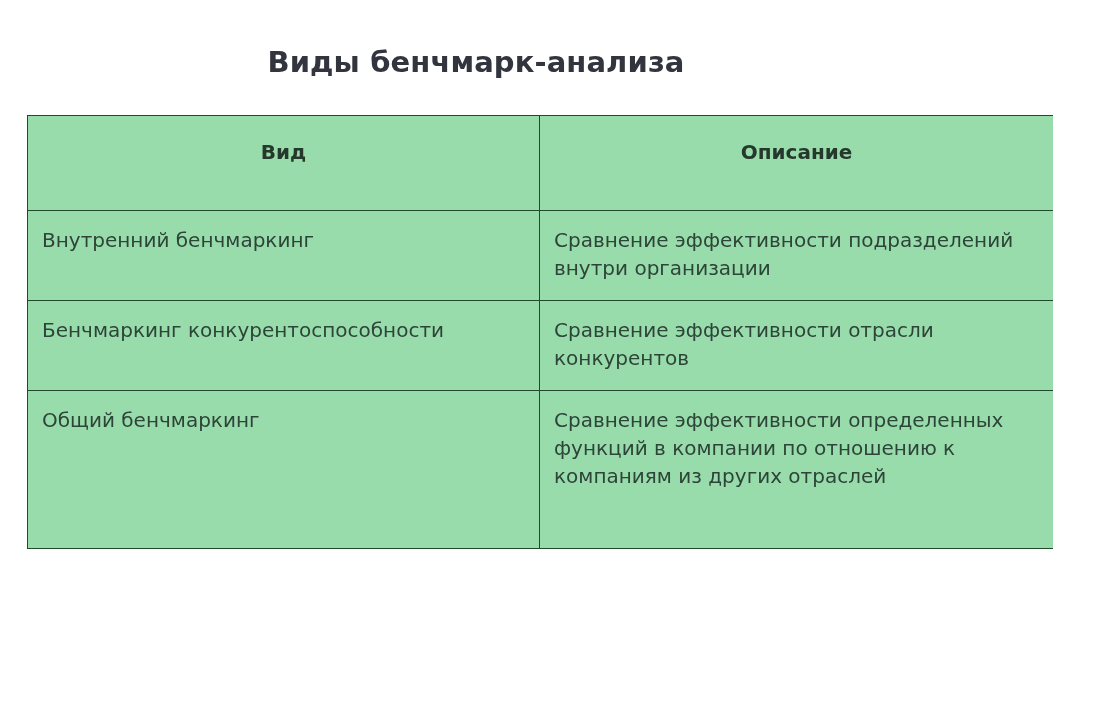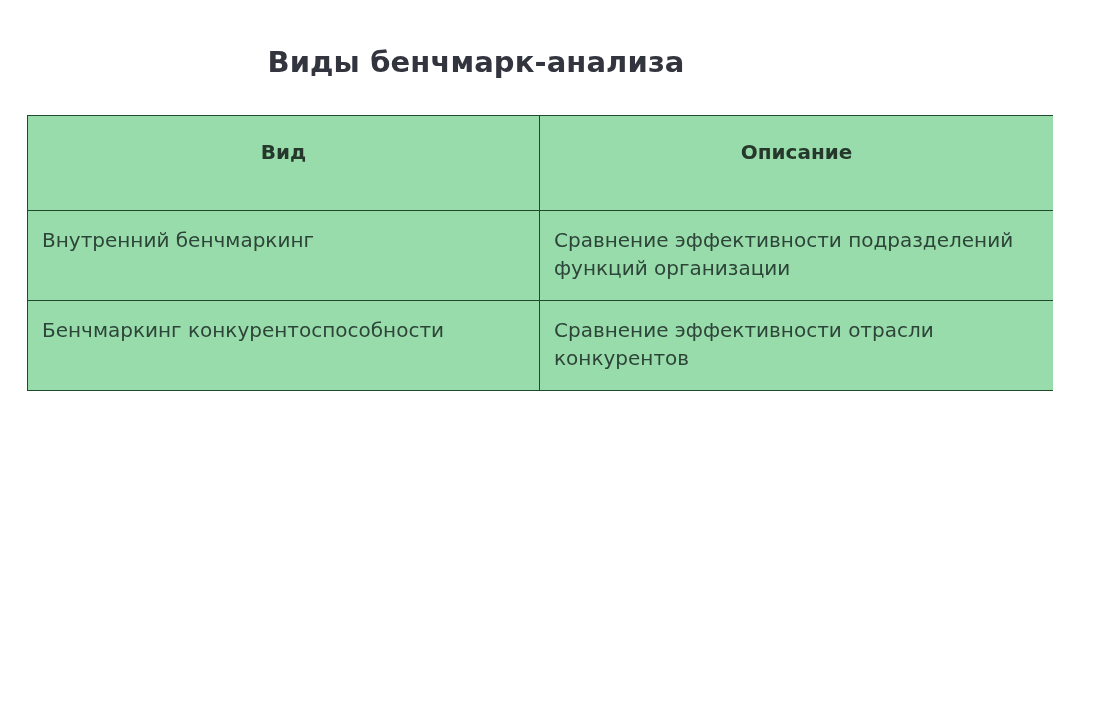--- a/index.html
+++ b/index.html
@@ -108,28 +108,36 @@
           <th>Вид</th>
           <th>Описание</th>
         </tr>
       </thead>
       <tbody>
         <tr class="row-h-90">
           <td>
             <span class="cell-text">Внутренний бенчмаркинг</span>
           </td>
           <td>
-            <span class="cell-text">Сравнение эффективности подразделений функций организации</span>
+            <span class="cell-text">Сравнение эффективности подразделений внутри организации</span>
           </td>
         </tr>
         <tr class="row-h-90">
           <td>
             <span class="cell-text">Бенчмаркинг конкурентоспособности</span>
           </td>
           <td>
             <span class="cell-text">Сравнение эффективности отрасли конкурентов</span>
           </td>
         </tr>
+        <tr class="row-h-158">
+          <td>
+            <span class="cell-text">Общий бенчмаркинг</span>
+          </td>
+          <td>
+            <span class="cell-text">Сравнение эффективности определенных функций в компании по отношению к компаниям из других отраслей</span>
+          </td>
+        </tr>
       </tbody>
     </table>
   </div>
 
 </div>
 
 </body></html>

